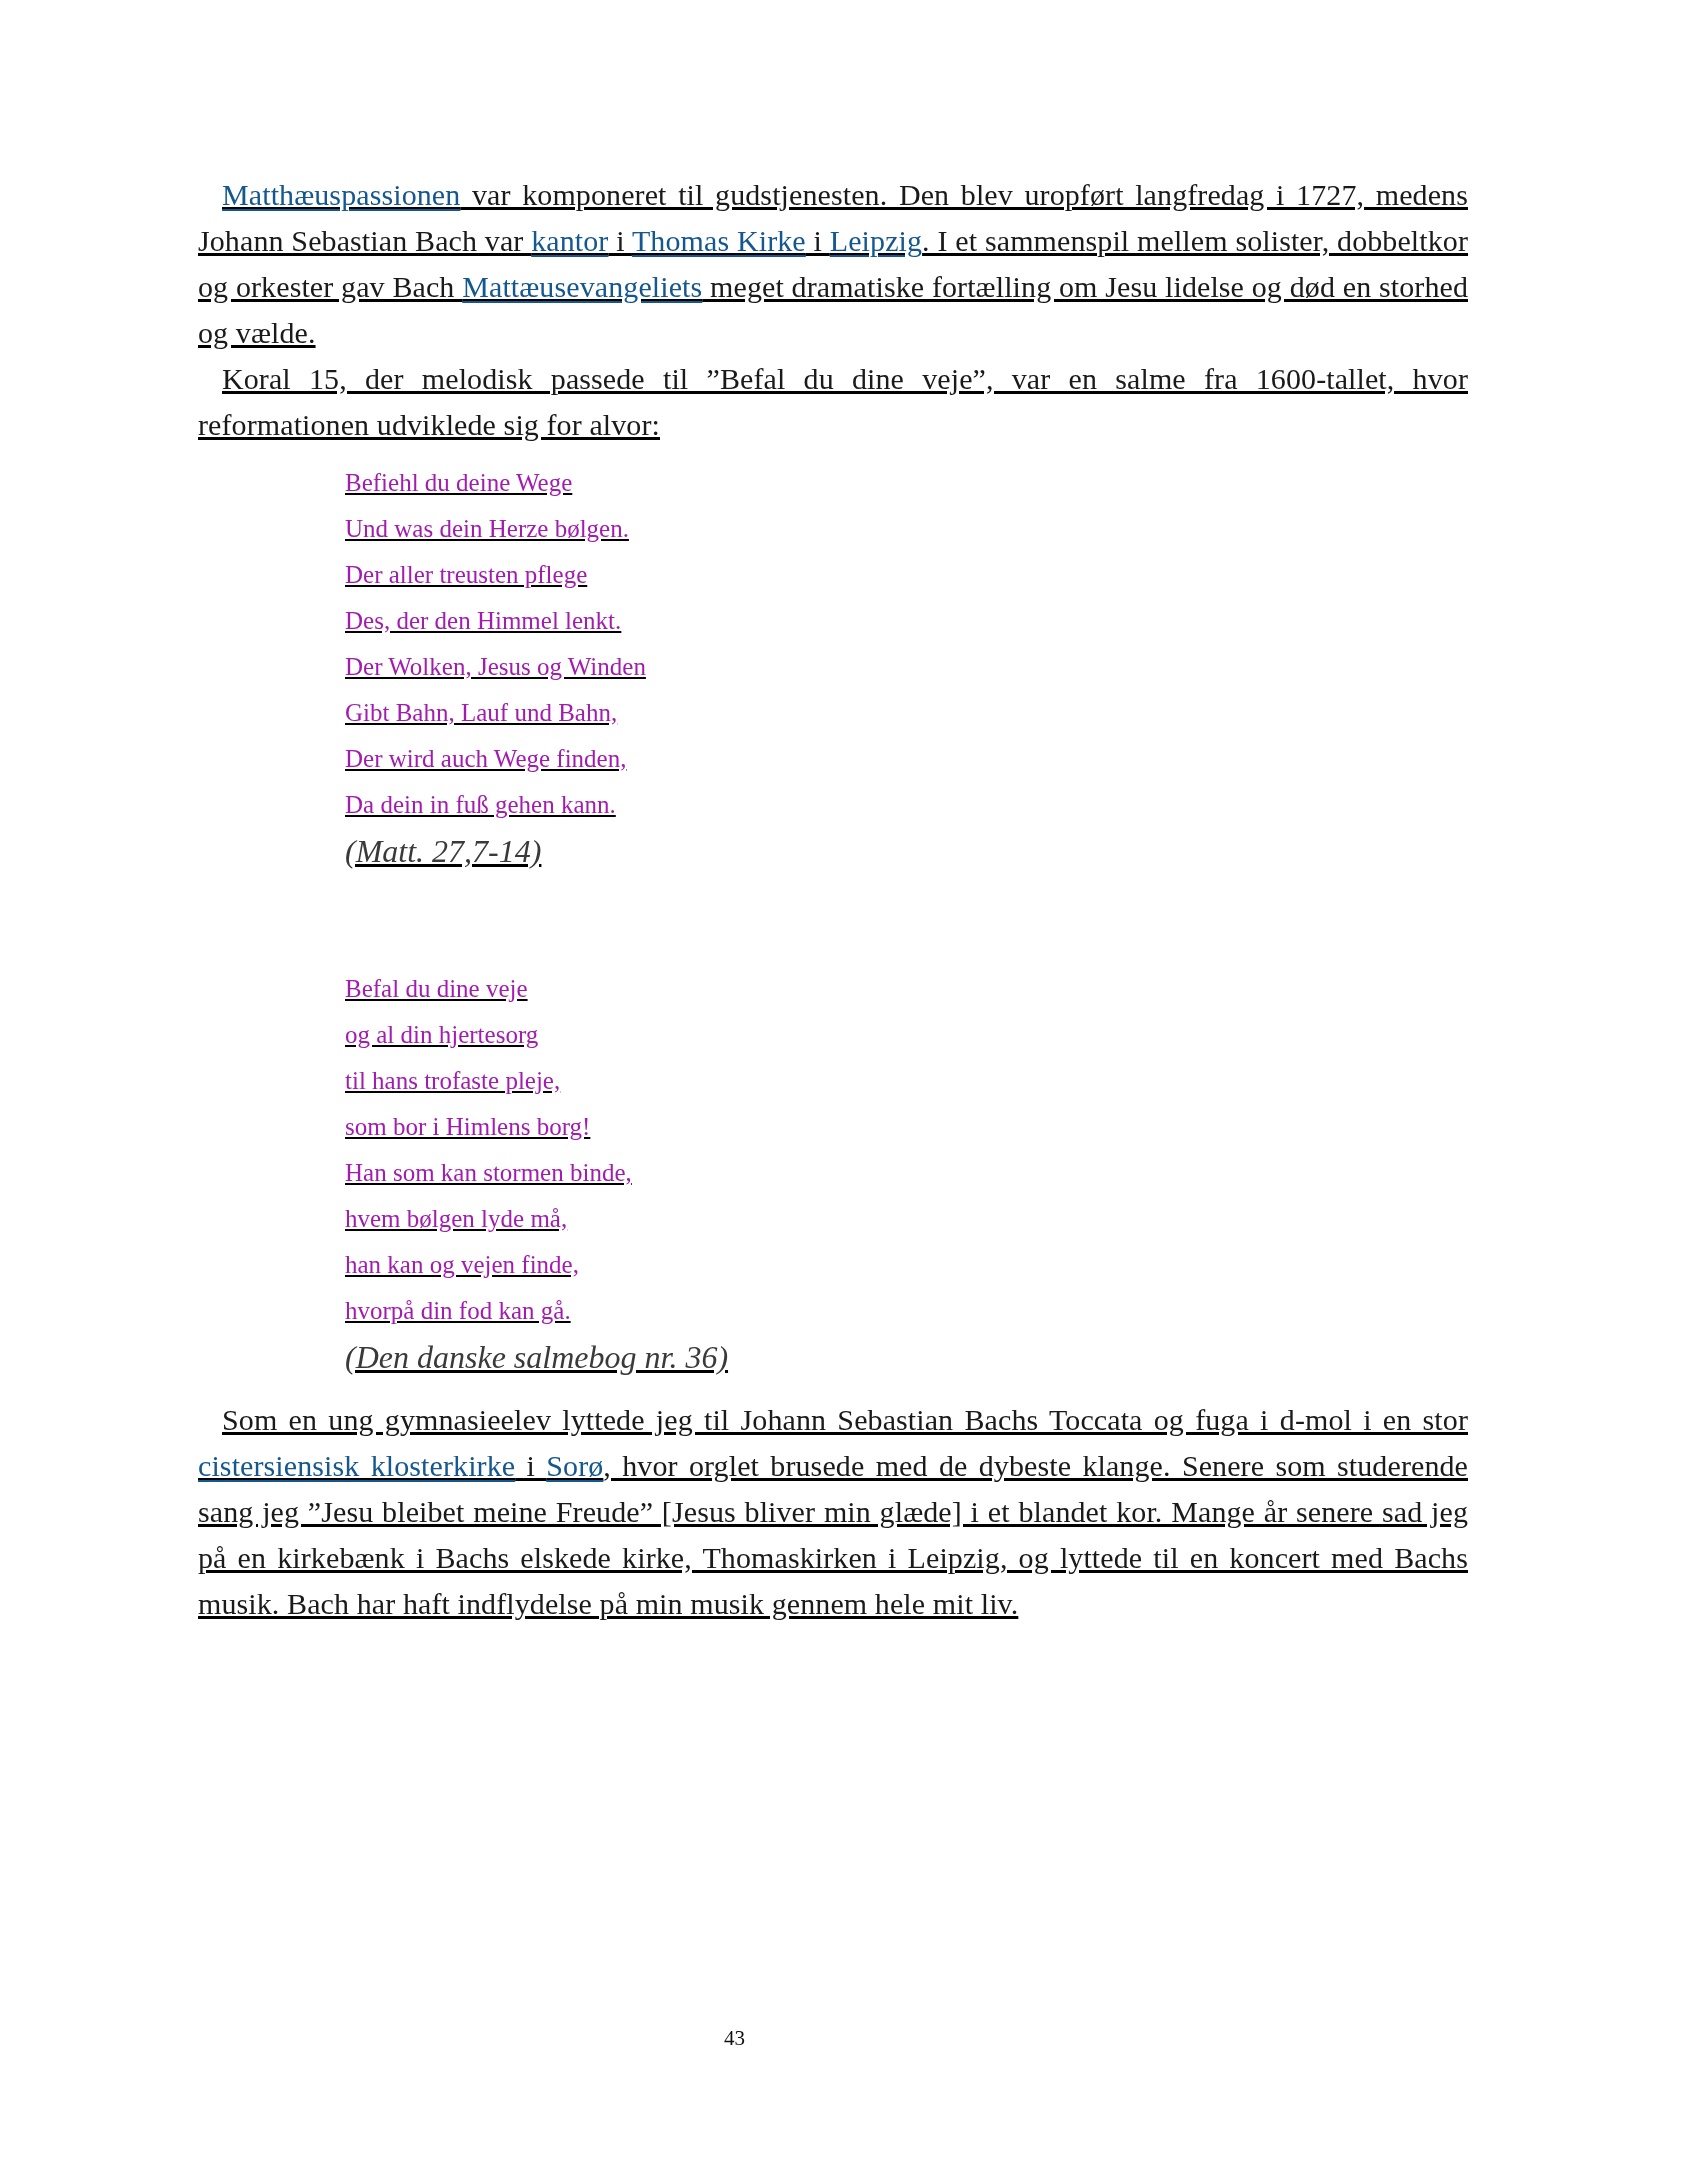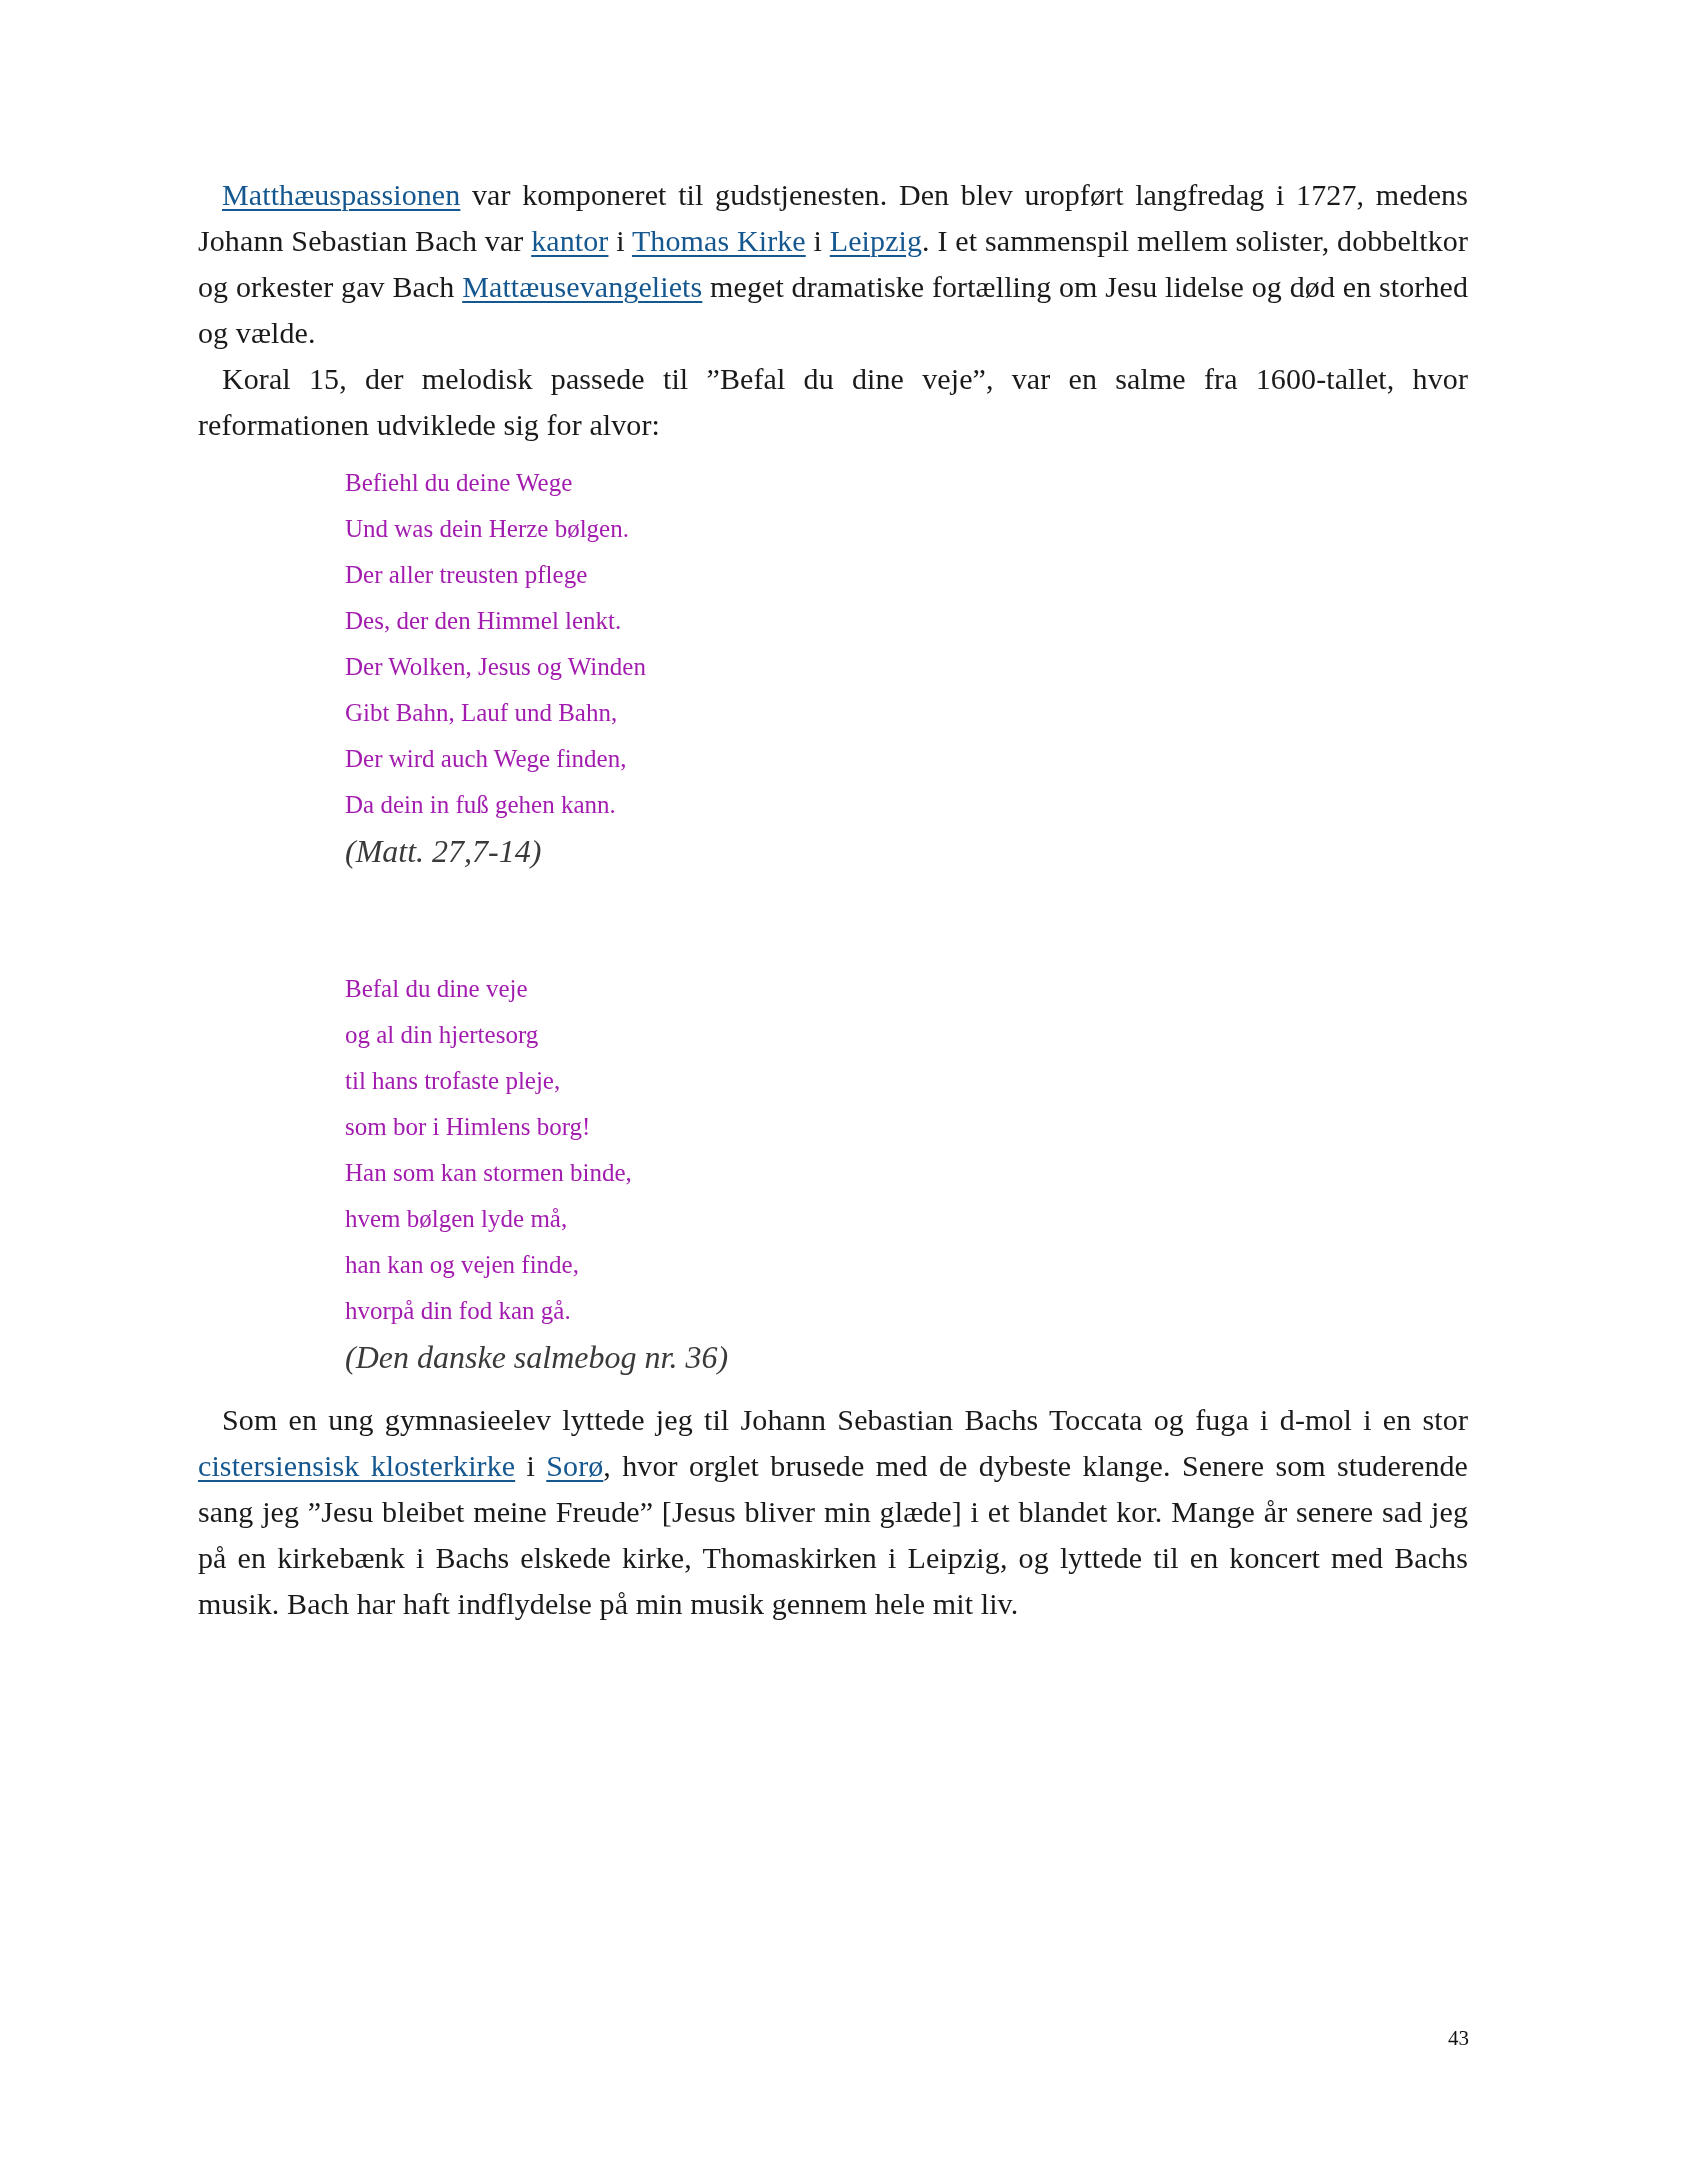--- a/index.html
+++ b/index.html
@@ -21,20 +21,21 @@
     width: 1687px;
     height: 2183px;
     background: #ffffff;
   }
 
   .content {
     position: absolute;
     left: 198px;
     top: 172px;
     width: 1270px;
+    text-decoration: underline;
   }
 
   
   .para {
     font-size: 30px;
     line-height: 46px;
     color: #1a1a1a;
     text-align: justify;
     text-justify: inter-word;
     margin: 0;
@@ -78,21 +79,21 @@
   }
 
   .block-gap-after-verse { height: 17px; }
 
   
   .page-number {
     position: absolute;
     left: 0;
     top: 2026px;
     width: 1469px;
-    text-align: right;
+    text-align: center;
     font-size: 21px;
     color: #111111;
     font-family: "Liberation Serif", "DejaVu Serif", serif;
   }
 </style>
 </head>
 <body>
 
 <div class="page">
   <div class="content">

